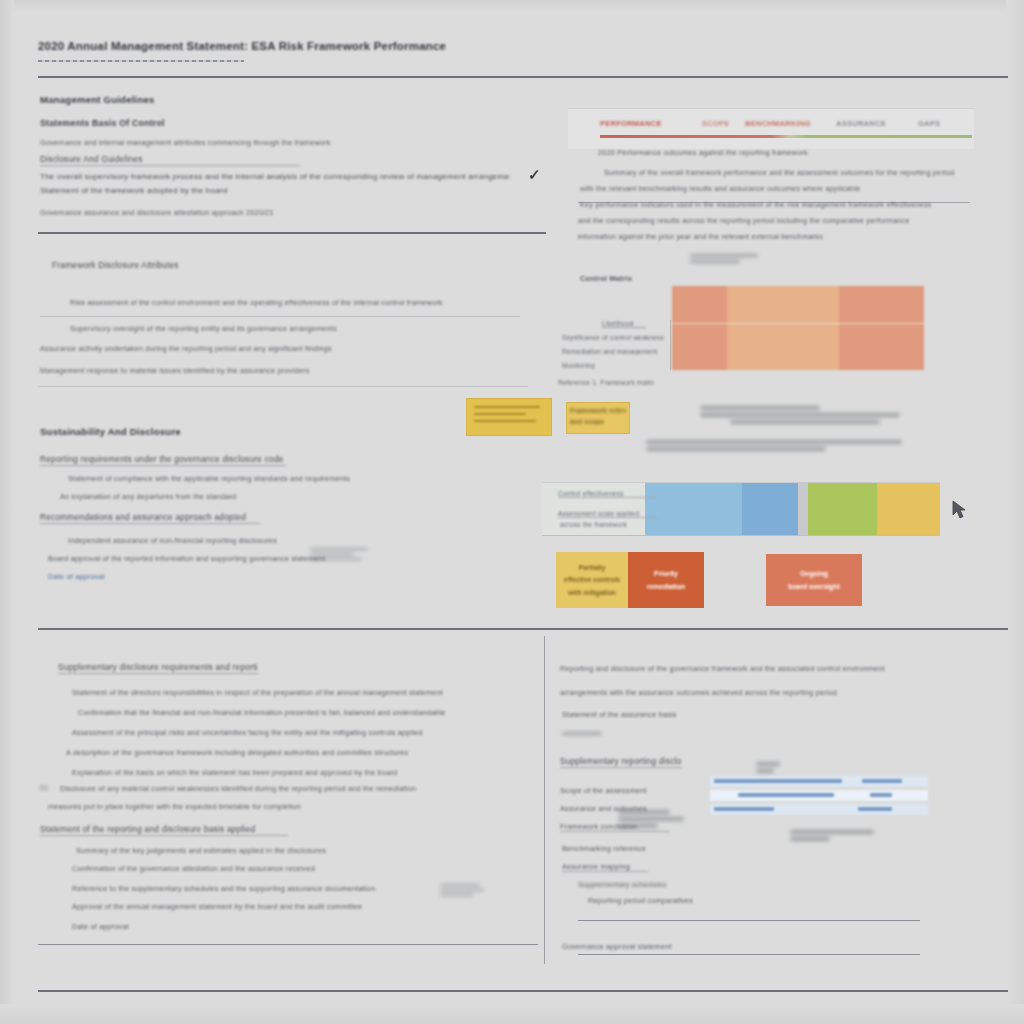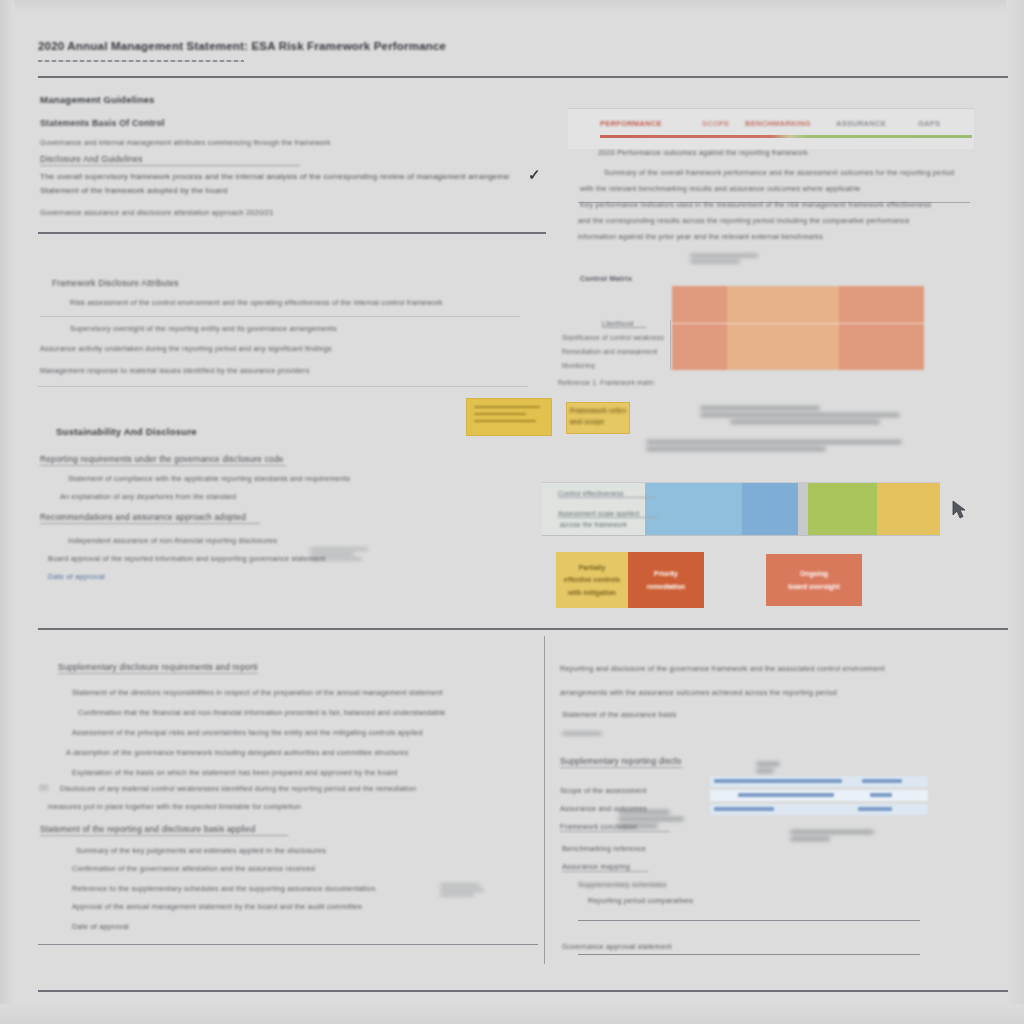--- a/index.html
+++ b/index.html
@@ -159,30 +159,30 @@
 
   <div class="p-line blurtxt" style="left:40px;top:172px;width:470px;">The overall supervisory framework process and the internal analysis of the corresponding review of management arrangements for disclosure</div>
   <div class="p-line blurtxt" style="left:40px;top:186px;width:300px;">Statement of the framework adopted by the board</div>
 
   <div class="check-glyph" style="left:528px;top:166px;">✓</div>
 
   <div class="p-small blurtxt" style="left:40px;top:208px;width:330px;">Governance assurance and disclosure attestation approach 2020/21</div>
 
   <div class="rule-major" style="left:38px;top:232px;width:508px;"></div>
 
-  <div class="h-link blurtxt hard" style="left:52px;top:278px;width:140px;border:0;">Framework Disclosure Attributes</div>
+  <div class="h-link blurtxt hard" style="left:52px;top:260px;width:140px;border:0;">Framework Disclosure Attributes</div>
 
   <div class="p-small blurtxt" style="left:70px;top:298px;width:450px;">Risk assessment of the control environment and the operating effectiveness of the internal control framework</div>
   <div class="rule-thin" style="left:40px;top:316px;width:480px;opacity:.55;"></div>
   <div class="p-small blurtxt" style="left:70px;top:324px;width:456px;">Supervisory oversight of the reporting entity and its governance arrangements</div>
   <div class="p-small blurtxt" style="left:40px;top:344px;width:486px;">Assurance activity undertaken during the reporting period and any significant findings</div>
   <div class="p-small blurtxt" style="left:40px;top:366px;width:486px;">Management response to material issues identified by the assurance providers</div>
   <div class="rule-thin" style="left:38px;top:386px;width:490px;opacity:.5;"></div>
 
-  <div class="h-sect blurtxt hard" style="left:56px;top:426px;">Sustainability And Disclosure</div>
+  <div class="h-sect blurtxt hard" style="left:40px;top:426px;">Sustainability And Disclosure</div>
 
   <div class="h-link blurtxt" style="left:40px;top:454px;width:246px;">Reporting requirements under the governance disclosure code</div>
 
   <div class="p-small blurtxt" style="left:68px;top:474px;width:300px;">Statement of compliance with the applicable reporting standards and requirements</div>
   <div class="p-small blurtxt" style="left:60px;top:492px;width:210px;">An explanation of any departures from the standard</div>
 
   <div class="h-link blurtxt" style="left:40px;top:512px;width:220px;">Recommendations and assurance approach adopted</div>
 
   <div class="p-small blurtxt" style="left:68px;top:536px;width:210px;">Independent assurance of non-financial reporting disclosures</div>
   <div class="p-small blurtxt" style="left:48px;top:554px;width:290px;">Board approval of the reported information and supporting governance statement</div>

